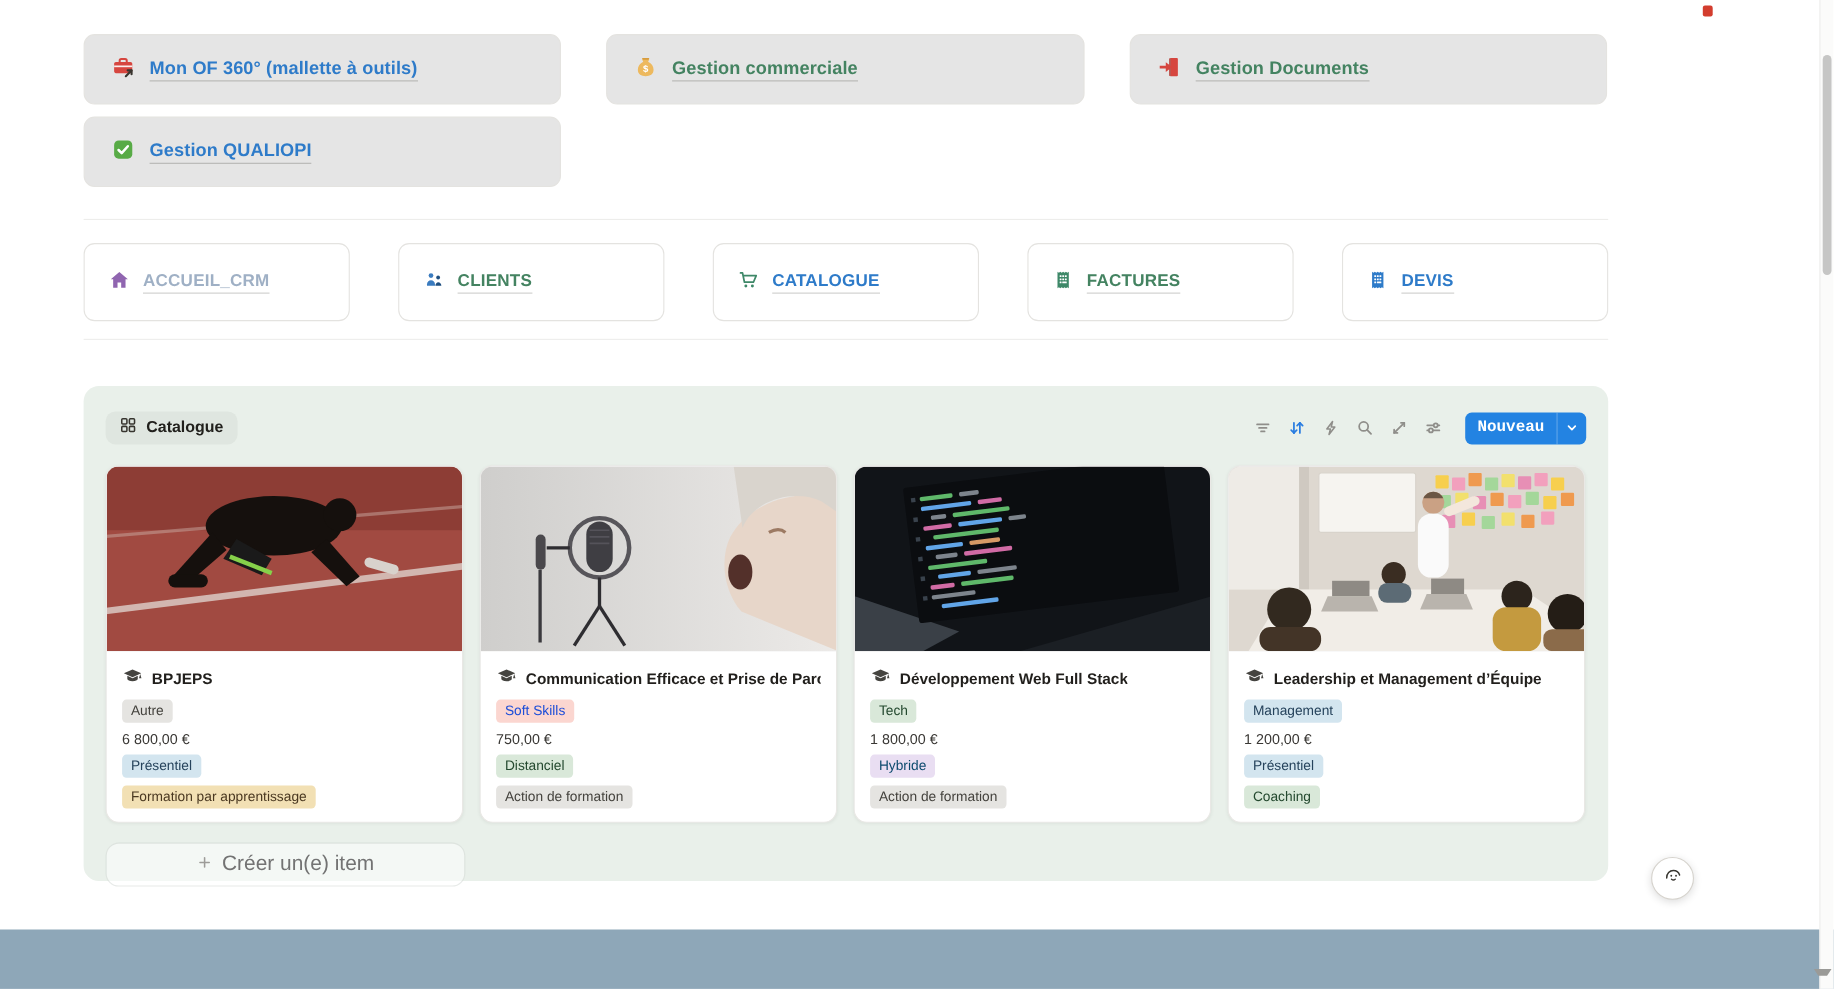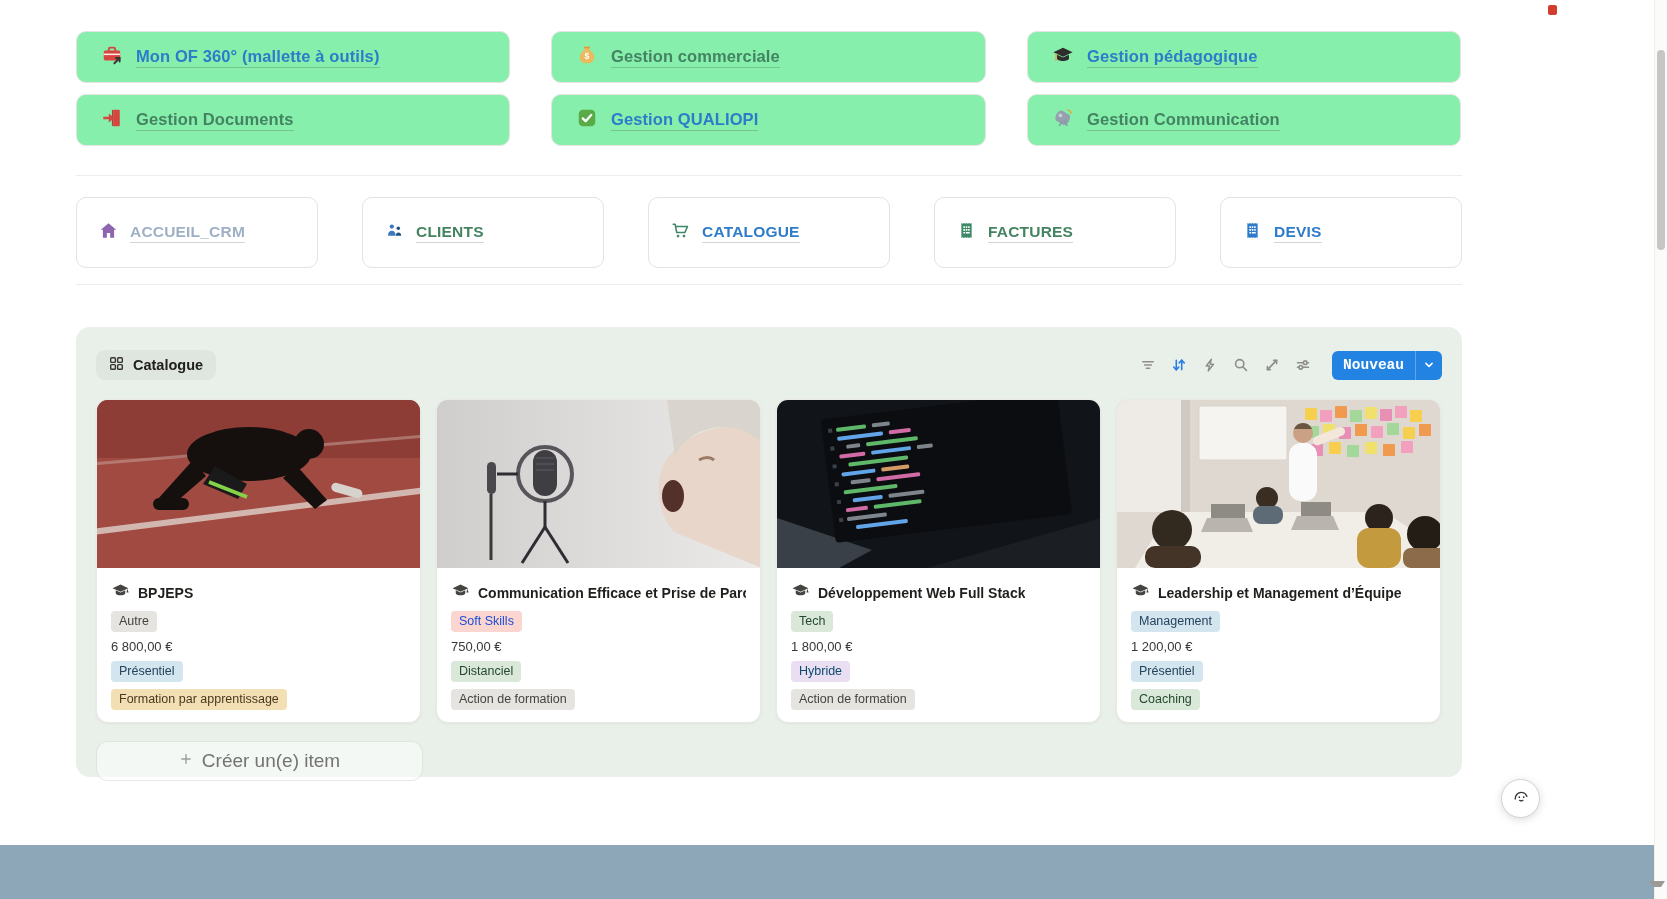--- a/index.html
+++ b/index.html
@@ -2,21 +2,21 @@
 <html><head>
 <meta charset="utf-8">
 <style>
   html,body{margin:0;padding:0;background:#fff;}
   .page{position:relative;width:1667px;height:899px;background:#fff;overflow:hidden;
         font-family:"Liberation Sans",sans-serif;color:#37352f;}
   .content{position:absolute;left:76px;top:31px;width:1386px;}
 
   
   .quick-grid{display:grid;grid-template-columns:434px 435px 434px;column-gap:41px;row-gap:11px;}
-  .link-card{height:52px;background:#86efac;border:1px solid #e4e3e0;border-radius:10px;
+  .link-card{height:64px;background:#e5e5e5;border:1px solid #e4e3e0;border-radius:10px;
              display:flex;align-items:center;padding:0 24px;gap:13px;cursor:pointer;box-sizing:border-box;}
   .link-card svg{flex:0 0 auto;}
   .link-label{font-size:16.5px;font-weight:700;letter-spacing:.1px;
               border-bottom:1.5px solid rgba(84,82,76,.28);padding-bottom:1px;line-height:1.25;}
   .link-label[data-color="blue"]{color:#2e7bc9;}
   .link-label[data-color="green"]{color:#448361;}
 
   .divider{height:1px;background:#ededeb;}
   .div1{margin:29px 0 21px 0;}
   .div2{margin:16px 0 0 0;}
@@ -104,59 +104,38 @@
 
       <div class="link-card">
         <span><svg width="22" height="22" viewBox="0 0 24 24">
               <path fill="#edb95e" d="M9.6 6.6C8.1 4.6 8.6 3 8.6 3h6.8s.5 1.6-1 3.6c3.4 1.6 5.4 4.5 5.4 8 0 4.4-3.5 6.4-7.8 6.4s-7.8-2-7.8-6.4c0-3.5 2-6.4 5.4-8z"></path>
               <path fill="#d79c3f" d="M8.6 3h6.8l-.6 1.6H9.2z"></path>
               <text x="12" y="16.8" font-size="9.5" font-weight="bold" fill="#fff" text-anchor="middle">$</text>
             </svg></span>
         <span class="link-label" data-color="green">Gestion commerciale</span>
       </div>
 
-      <div class="link-card">
-        <span><svg width="22" height="22" viewBox="0 0 24 24">
-              <path fill="#2e2d2b" d="M12 4L1.5 9 12 14 22.5 9z"></path>
-              <path fill="#2e2d2b" d="M5.5 11.6v4.1c0 1.5 2.9 2.8 6.5 2.8s6.5-1.3 6.5-2.8v-4.1L12 14.6z"></path>
-              <path stroke="#e8a33d" stroke-width="1.4" fill="none" d="M4.4 10.4v5.6"></path>
-              <circle cx="4.4" cy="17.1" r="1.1" fill="#e8a33d"></circle>
-            </svg></span>
-        <span class="link-label" data-color="blue">Gestion pédagogique</span>
-      </div>
 
       <div class="link-card">
         <span><svg width="22" height="22" viewBox="0 0 24 24">
               <path fill="#d6463f" d="M13.5 3h6a1 1 0 0 1 1 1v16a1 1 0 0 1-1 1h-6z"></path>
               <path fill="#b53b34" d="M13.5 3l-1.6.5v17l1.6.5z"></path>
               <path fill="#d6463f" d="M2.5 10.6h6V7.2l6.3 4.8-6.3 4.8v-3.4h-6z"></path>
             </svg></span>
         <span class="link-label" data-color="green">Gestion Documents</span>
       </div>
 
       <div class="link-card">
         <span><svg width="22" height="22" viewBox="0 0 24 24">
               <rect x="3" y="3" width="18" height="18" rx="4.5" fill="#58ab46"></rect>
               <path d="M7.4 12.4l3.1 3.1 6.1-6.8" stroke="#fff" stroke-width="2.5" fill="none" stroke-linecap="round" stroke-linejoin="round"></path>
             </svg></span>
         <span class="link-label" data-color="blue">Gestion QUALIOPI</span>
       </div>
 
-      <div class="link-card">
-        <span><svg width="22" height="22" viewBox="0 0 24 24">
-              <path fill="#93a0ad" d="M3.5 12.5a9 9 0 0 1 9-9l7.5 7.5a9 9 0 0 1-9 9z" transform="rotate(-14 12 12)"></path>
-              <circle cx="9.2" cy="9.2" r="2" fill="#c9ced4"></circle>
-              <g stroke="#8b97a3" stroke-width="1.7" stroke-linecap="round">
-                <path d="M13.5 15.5l2.8 4.6"></path>
-                <path d="M10.8 16.2l-2.6 3.9"></path>
-              </g>
-              <path stroke="#e8a33d" stroke-width="1.5" fill="none" stroke-linecap="round" d="M17.2 3.2a4.4 4.4 0 0 1 3.6 3.6"></path>
-            </svg></span>
-        <span class="link-label" data-color="green">Gestion Communication</span>
-      </div>
     </div>
 
     <div class="divider div1"></div>
 
     <div class="crm-grid">
       <div class="crm-card">
         <span><svg width="19" height="19" viewBox="0 0 24 24">
               <path fill="#9065b0" d="M12 2.8l9.8 8.3h-2.7V21h-5V15h-4.2v6h-5v-9.9H2.2z"></path>
             </svg></span>
         <span class="crm-label" data-color="muted">ACCUEIL_CRM</span>

